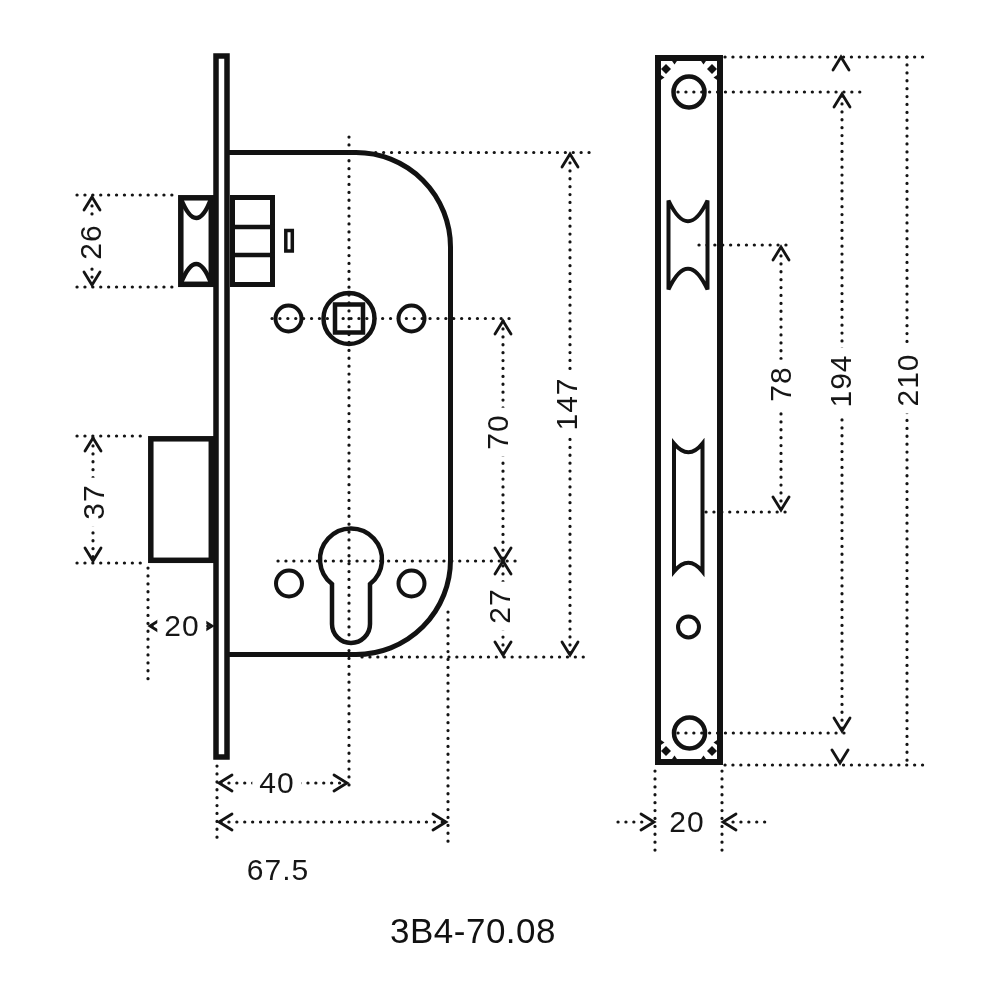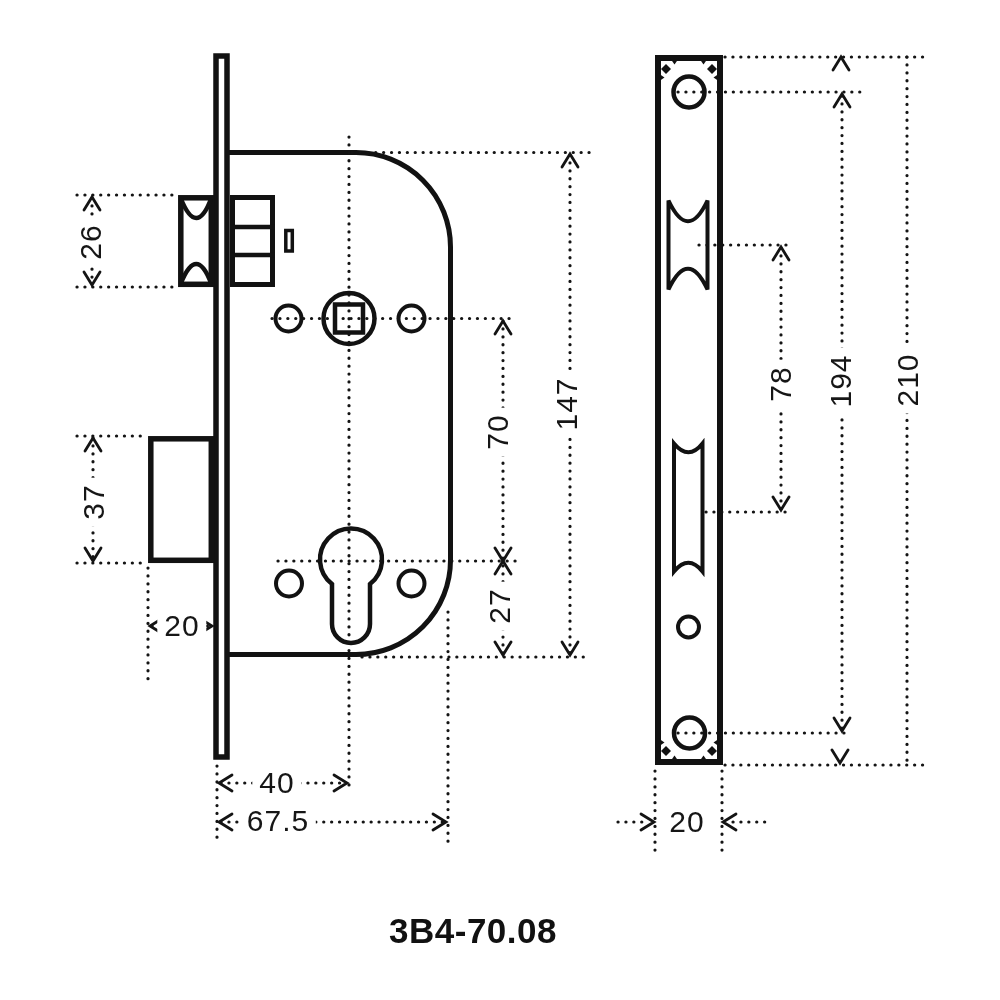--- a/index.html
+++ b/index.html
@@ -11,21 +11,21 @@
   .dim-label{
     position:absolute;
     transform:translate(-50%,-50%);
     font-size:30px;color:#161616;background:#ffffff;
     padding:1px 7px;white-space:nowrap;line-height:1;
     letter-spacing:1px;
   }
   .rot{transform:translate(-50%,-50%) rotate(-90deg);}
   .title{
     position:absolute;transform:translate(-50%,-50%);
-    font-size:35px;font-weight:700;color:#111111;letter-spacing:0.5px;
+    font-size:35px;font-weight:400;color:#111111;letter-spacing:0.5px;
     white-space:nowrap;
   }
   .outline{stroke:#121212;fill:none;}
   .dot{stroke:#141414;fill:none;stroke-width:3.2;stroke-dasharray:0.1 7.8;stroke-linecap:round;}
   .arrow{stroke:#141414;fill:none;stroke-width:2.8;stroke-linecap:round;stroke-linejoin:miter;}
   .hatch{fill:#121212;stroke:none;}
 </style>
 </head>
 <body>
 
@@ -177,21 +177,21 @@
 
     <path class="arrow" d="M 641 814 L 654 822 L 641 830"></path>
     <path class="arrow" d="M 736 814 L 723 822 L 736 830"></path>
   </g>
 </svg>
 
 <div class="dim-label rot" style="left:91px;top:242px;">26</div>
 <div class="dim-label rot" style="left:94px;top:502px;">37</div>
 <div class="dim-label" style="left:182px;top:626px;">20</div>
 <div class="dim-label" style="left:277px;top:783px;text-align:center;">40</div>
-<div class="dim-label" style="left:278px;top:821px;">67.5</div>
+<div class="dim-label" style="left:278px;top:870px;">67.5</div>
 <div class="dim-label rot" style="left:498px;top:432px;">70</div>
 <div class="dim-label rot" style="left:500px;top:606px;">27</div>
 <div class="dim-label rot" style="left:567px;top:404px;">147</div>
 <div class="dim-label rot" style="left:781px;top:384px;">78</div>
 <div class="dim-label rot" style="left:841px;top:381px;">194</div>
 <div class="dim-label rot" style="left:908px;top:380px;">210</div>
 <div class="dim-label" style="left:687px;top:822px;">20</div>
 
 <div class="title" style="left:473px;top:931px;">3B4-70.08</div>
 

